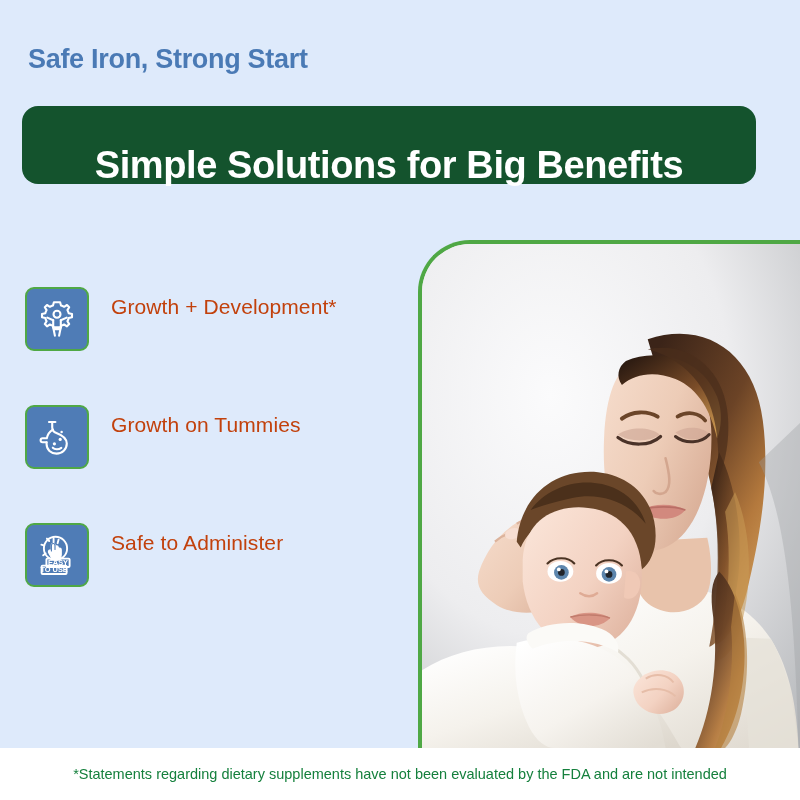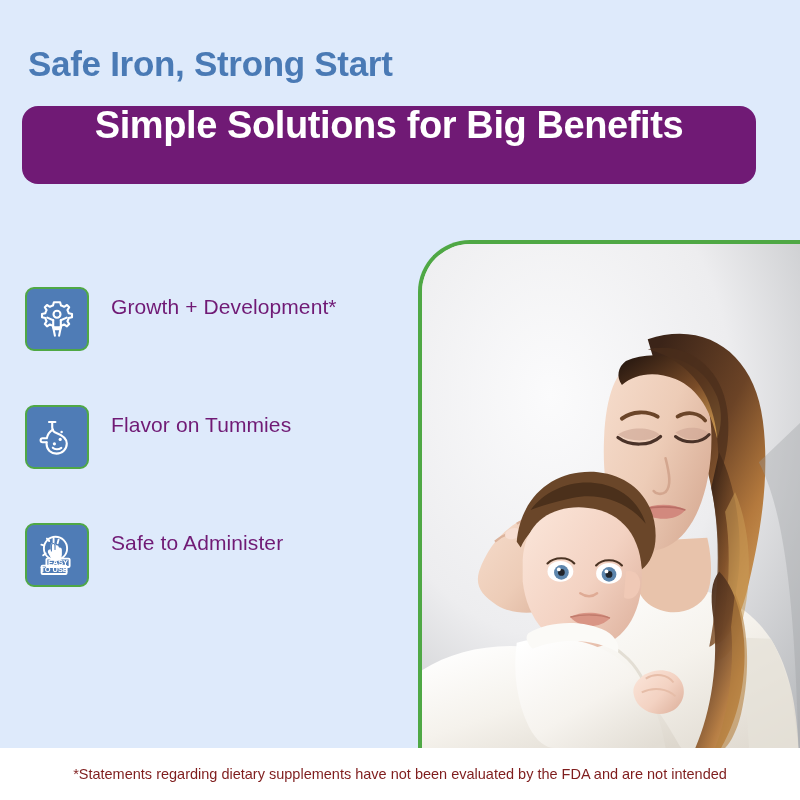--- a/index.html
+++ b/index.html
@@ -20,38 +20,38 @@
     width: 800px;
     height: 800px;
     background: #deeafb;
   }
 
   
   #headline {
     position: absolute;
     left: 28px;
     top: 44px;
-    font-size: 35px;
+    font-size: 27px;
     font-weight: bold;
     color: #4a7ab5;
     letter-spacing: -0.3px;
     white-space: nowrap;
   }
 
   
   #banner {
     position: absolute;
     left: 22px;
     top: 106px;
     width: 734px;
     height: 78px;
-    background: #701a75;
+    background: #14532d;
     border-radius: 16px;
     display: flex;
-    align-items: flex-start;
+    align-items: flex-end;
     justify-content: center;
   }
   #banner-text {
     color: #ffffff;
     font-size: 38px;
     font-weight: bold;
     letter-spacing: -0.4px;
     white-space: nowrap;
     line-height: 1;
   }
@@ -81,21 +81,21 @@
     align-items: center;
     justify-content: center;
     margin-top: 24px;
   }
   .feature-icon-box svg {
     display: block;
   }
   .feature-label {
     margin-left: 22px;
     font-size: 21px;
-    color: #701a75;
+    color: #c2410c;
     letter-spacing: 0.1px;
     white-space: nowrap;
   }
 
   
   #photo-panel {
     position: absolute;
     left: 418px;
     top: 240px;
     width: 382px;
@@ -122,21 +122,21 @@
     width: 800px;
     height: 52px;
     background: #ffffff;
     display: flex;
     flex-direction: column;
     align-items: center;
     justify-content: center;
   }
   .footer-line {
     font-size: 14.5px;
-    color: #7f1d1d;
+    color: #15803d;
     line-height: 22px;
     text-align: center;
     white-space: nowrap;
   }
 </style>
 </head>
 <body>
 
 <div id="page">
 
@@ -166,21 +166,21 @@
         <svg width="44" height="44" viewBox="0 0 44 44" fill="none" stroke="#ffffff" stroke-width="2.1" stroke-linecap="round" stroke-linejoin="round">
           <path d="M17.2 7.0 L17.2 12.2 C17.2 15.6 19.0 17.1 21.4 18.0 C27.3 20.2 31.8 23.0 31.8 28.6 C31.8 34.3 27.2 38.6 21.5 38.6 C15.9 38.6 11.6 34.6 11.6 29.3 L11.6 27.2"></path>
           <path d="M11.6 27.2 L7.6 27.2 C6.3 27.2 5.6 26.3 5.6 25.2 C5.6 24.1 6.4 23.2 7.6 23.2 L11.8 23.2 C12.6 19.3 14.9 16.4 17.9 14.6"></path>
           <path d="M14.0 7.0 L20.4 7.0"></path>
           <circle cx="25.2" cy="24.4" r="1.6" fill="#ffffff" stroke="none"></circle>
           <circle cx="19.4" cy="28.8" r="1.6" fill="#ffffff" stroke="none"></circle>
           <circle cx="26.6" cy="17.0" r="1.25" fill="#ffffff" stroke="none"></circle>
           <path d="M17.8 32.7 C19.6 34.6 23.6 34.9 26.3 32.8"></path>
         </svg>
       </div>
-      <div class="feature-label">Flavor on Tummies</div>
+      <div class="feature-label">Growth on Tummies</div>
     </div>
 
     <div class="feature-row">
       <div class="feature-icon-box">
         <svg width="46" height="46" viewBox="0 0 46 46" fill="none" stroke="#ffffff" stroke-width="1.9" stroke-linecap="round" stroke-linejoin="round">
           <circle cx="21.5" cy="16.4" r="11.6"></circle>
           <path d="M15.2 9.0 L12.9 6.6 M10.2 13.6 L7.4 12.7 M11.6 21.4 L9.2 23.3"></path>
           <path d="M19.6 10.3 L19.6 6.6 M23.6 11.2 L24.6 7.6"></path>
           <path d="M17.4 19.0 L17.4 13.4 C17.4 12.3 18.2 11.5 19.2 11.5 C20.2 11.5 21.0 12.3 21.0 13.4 L21.0 17.4 L21.0 15.4 C21.0 14.5 21.7 13.8 22.6 13.8 C23.5 13.8 24.2 14.5 24.2 15.4 L24.2 17.7 C24.2 16.9 24.9 16.2 25.7 16.2 C26.6 16.2 27.2 16.9 27.2 17.7 L27.2 22.4 C27.2 25.6 25.2 27.9 22.1 27.9 C19.4 27.9 17.8 26.5 16.8 24.5 L14.7 20.6 C14.2 19.6 14.6 18.6 15.5 18.2 C16.2 17.9 17.0 18.2 17.4 19.0 Z" fill="#ffffff" stroke="#ffffff" stroke-width="1.3"></path>
           <path d="M17.4 19.0 L17.4 13.4 C17.4 12.3 18.2 11.5 19.2 11.5 C20.2 11.5 21.0 12.3 21.0 13.4 L21.0 17.4" stroke="#4f7cb6" stroke-width="1.1" fill="none"></path>

